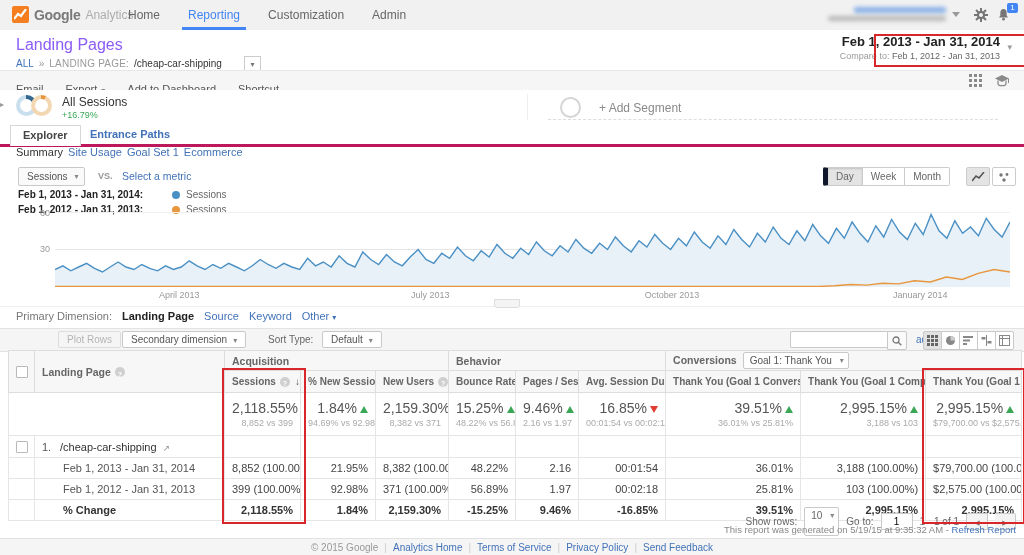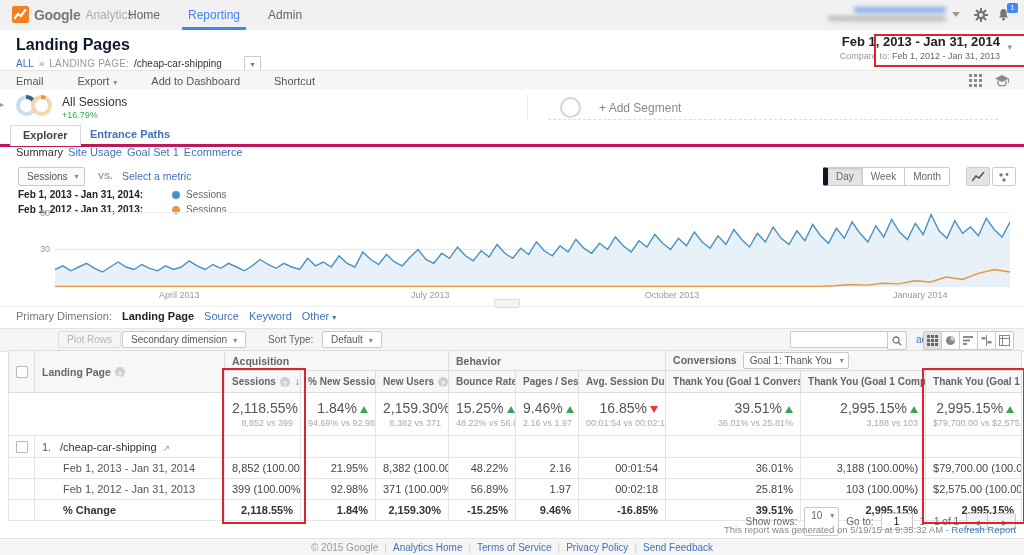--- a/index.html
+++ b/index.html
@@ -20,37 +20,37 @@
   .bar{border-radius:2px}
   .bar.blue{width:92px;height:6px;background:#8ab0e8}
   .bar.g1{width:118px;height:5px;background:#b9b9b9}
   .nav-caret{position:absolute;right:64px;top:12px;width:0;height:0;border-left:4px solid transparent;border-right:4px solid transparent;border-top:5px solid #9a9a9a}
   .gear{position:absolute;right:36px;top:8px;width:14px;height:14px}
   .bell{position:absolute;right:12px;top:8px;width:15px;height:15px}
   .badge{position:absolute;right:6px;top:3px;min-width:9px;height:10px;background:#4285f4;color:#fff;font-size:8px;line-height:10px;text-align:center;border-radius:2px;padding:0 1px}
 
   
   .page-header{position:absolute;left:0;top:30px;width:1024px;height:40px;background:#fff}
-  .title{position:absolute;left:16px;top:6px;font-size:16px;font-weight:bold;color:#0f172a}
+  .title{position:absolute;left:16px;top:6px;font-size:16px;font-weight:normal;color:#8b5cf6}
   .crumb{position:absolute;left:16px;top:28px;font-size:10px;color:#888;display:flex;gap:5px;align-items:center}
   .crumb .all{color:#4272b8;cursor:pointer}
   .crumb .sep::before{content:"\00BB";color:#999}
   .crumb .section{color:#999;letter-spacing:.2px}
   .crumb .value{color:#333}
   .crumb-caret{position:absolute;left:244px;top:26px;width:15px;height:13px;border:1px solid #ccc;background:#fff;text-align:center;cursor:pointer}
   .crumb-caret::before{content:"\25BE";font-size:8px;color:#777;line-height:13px}
   .datebox{position:absolute;right:12px;top:4px;text-align:right;cursor:pointer;padding-right:12px}
   .date-main{font-size:13px;font-weight:bold;color:#222}
   .date-sub{font-size:9px;color:#999;margin-top:2px}
   .date-sub b{color:#666;font-weight:normal}
   .datebox::after{content:"\25BE";position:absolute;right:0;top:8px;font-size:9px;color:#999}
 
   
   .actionbar{position:absolute;left:0;top:70px;width:1024px;height:20px;background:#f6f6f6;border-top:1px solid #e7e7e7;border-bottom:1px solid #e7e7e7}
-  .actions{position:absolute;left:16px;top:0;display:flex;gap:34px;height:20px}
+  .actions{position:absolute;left:16px;top:8px;display:flex;gap:22px;height:20px}
   .action{line-height:20px;font-size:11px;color:#555;cursor:pointer}
   .action.caret::after{content:"\25BE";font-size:8px;color:#888;margin-left:4px}
   .ab-icons{position:absolute;right:14px;top:3px;display:flex;gap:12px}
   .ab-icons span{cursor:pointer}
 
   
   .segments{position:absolute;left:0;top:90px;width:1024px;height:34px;background:#fff}
   .seg-divider{position:absolute;left:527px;top:4px;height:26px;border-left:1px solid #eee}
   .donut{width:21px;height:21px;border-radius:50%;position:relative;display:inline-block}
   .donut::after{content:"";position:absolute;inset:4px;background:#fff;border-radius:50%}
@@ -190,20 +190,21 @@
       <svg width="13" height="11" viewBox="0 0 13 11">
           <polyline points="0,10 4,5 7,7 12,0" stroke="#fff" stroke-width="2.2" fill="none"></polyline>
         </svg>
     </span>
     <span class="brand-g">Google</span>
     <span class="brand-a">Analytics</span>
   </div>
   <div class="nav">
     <span class="nav-item">Home</span>
     <span class="nav-item active">Reporting</span>
+    <span class="nav-item">Customization</span>
     <span class="nav-item">Admin</span>
   </div>
   <div class="account">
     <div class="bar blue"></div>
     <div class="bar g1"></div>
   </div>
   <div class="nav-caret"></div>
   <div class="gear">
     <svg width="14" height="14" viewBox="0 0 14 14">
         <g fill="#757575">

